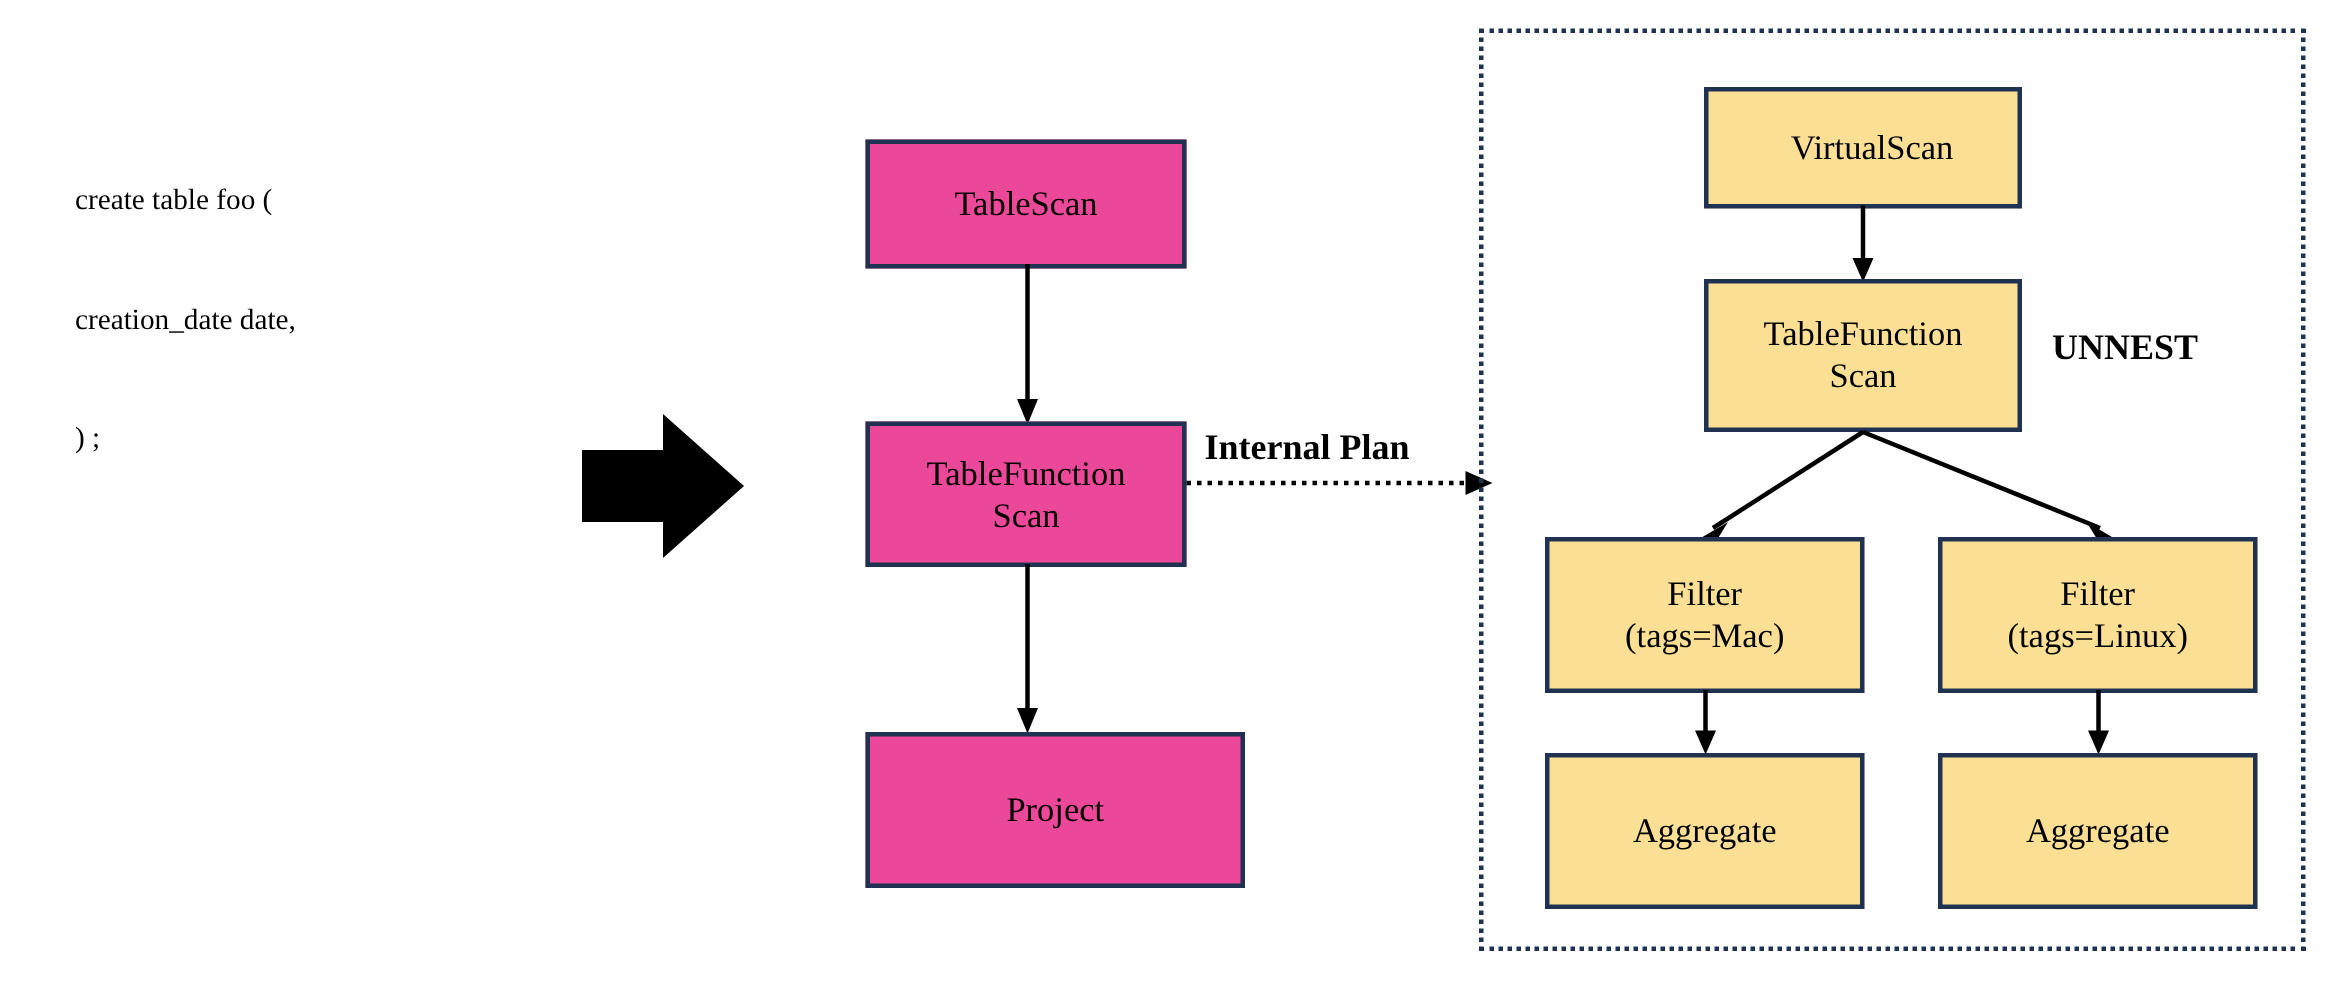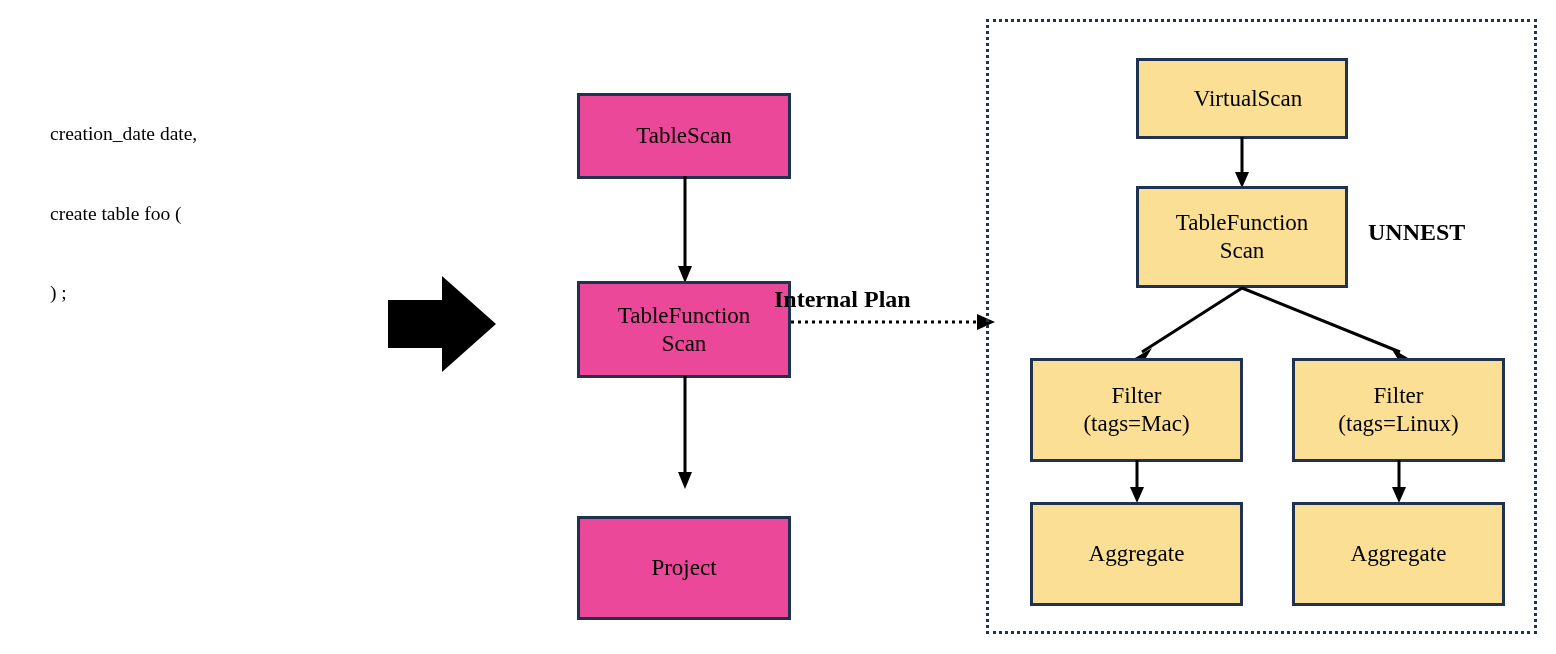--- a/index.html
+++ b/index.html
@@ -84,22 +84,22 @@
     border: 3px dotted #1f3251;
     background: transparent;
   }
 </style>
 </head>
 <body>
 
 <div id="canvas">
 
   <div class="sql-block" style="left:50px; top:68px;">
+    <div class="sql-line">create table foo (</div>
     <div class="sql-line">creation_date date,</div>
-    <div class="sql-line">create table foo (</div>
     <div class="sql-line">) ;</div>
     <div class="sql-line">&nbsp;</div>
     <div class="sql-line">&nbsp;</div>
     
     
     
     
     
     
     
@@ -123,25 +123,25 @@
   <div class="node green" style="left:577px; top:281px; width:214px; height:97px;">
     <span class="node-label">TableFunction
 Scan</span>
   </div>
 
   <svg class="conn" style="left:670px; top:376px; width:30px; height:116px;" viewBox="0 0 30 116">
     <line x1="15" y1="0" x2="15" y2="102" stroke="#000000" stroke-width="3"></line>
     <polygon points="15,113 8,96 22,96" fill="#000000"></polygon>
   </svg>
 
-  <div class="node green" style="left:577px; top:488px; width:214px; height:104px;margin-top:28px;">
+  <div class="node green" style="left:577px; top:488px; width:253px; height:104px;">
     <span class="node-label">Project</span>
   </div>
 
-  <div class="bold-label" style="left:774px; top:286px;">Internal Plan</div>
+  <div class="bold-label" style="left:803px; top:286px;">Internal Plan</div>
 
   <svg class="conn" style="left:791px; top:312px; width:208px; height:20px;" viewBox="0 0 208 20">
     <line x1="0" y1="10" x2="188" y2="10" stroke="#000000" stroke-width="3" stroke-dasharray="3,4"></line>
     <polygon points="204,10 186,2 186,18" fill="#000000"></polygon>
   </svg>
 
   <div class="dotted-region"></div>
 
   <div class="node yellow" style="left:1136px; top:58px; width:212px; height:81px;padding-left:12px;">
     <span class="node-label">VirtualScan</span>

